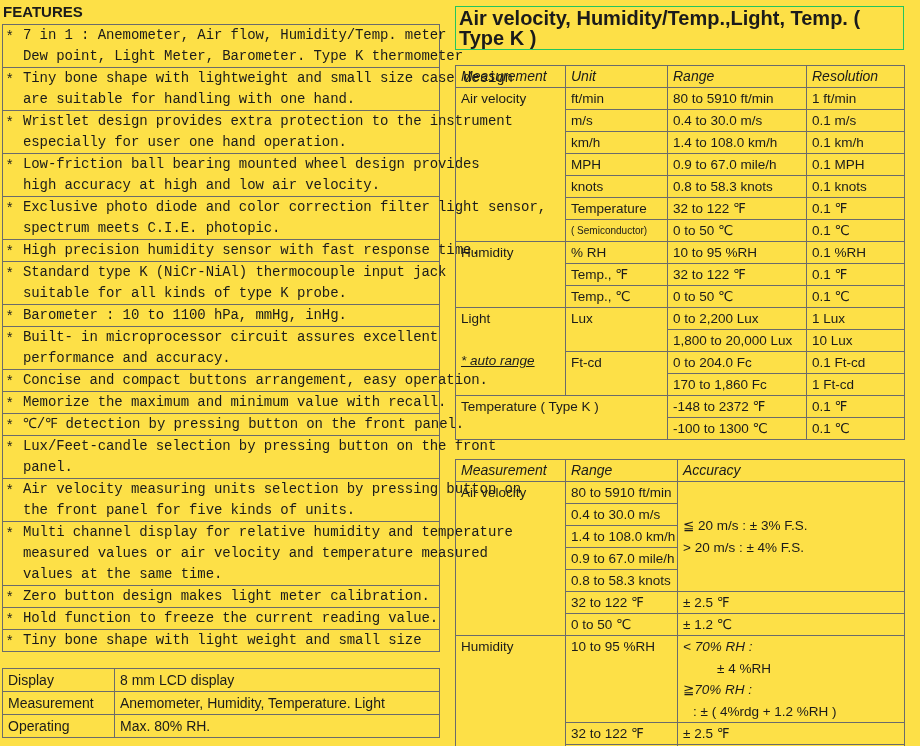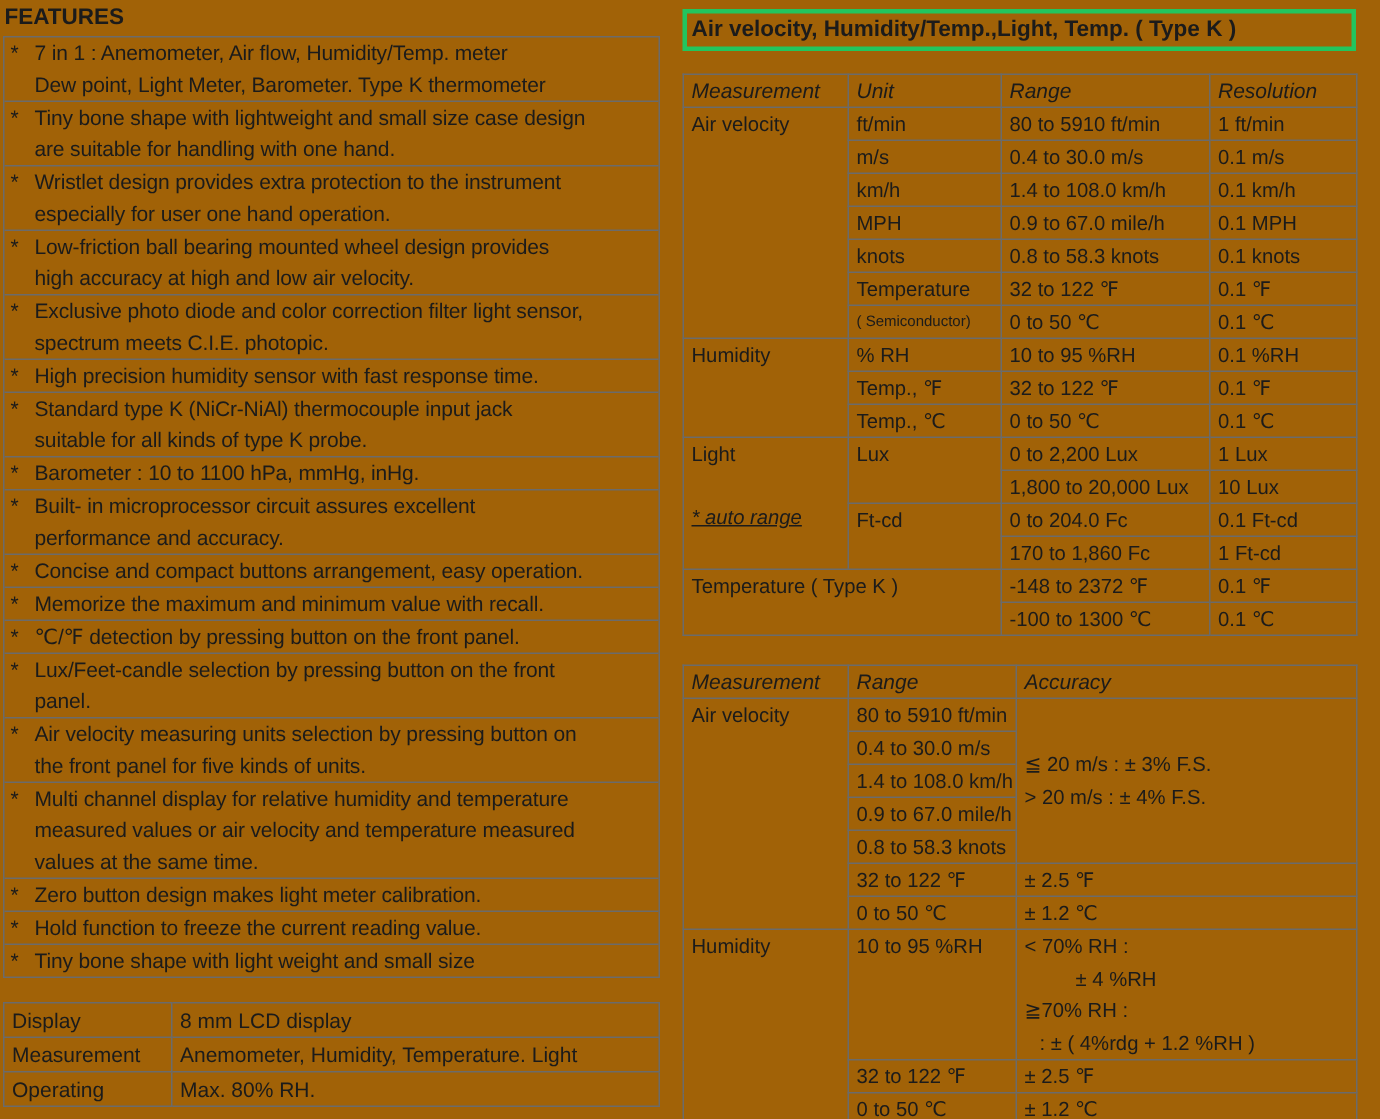--- a/index.html
+++ b/index.html
@@ -1,54 +1,54 @@
 <!DOCTYPE html>
 <html><head>
 <meta charset="utf-8">
 <style>
   html,body{margin:0;padding:0;background:#fff;}
   .page{
-    position:relative;width:920px;height:746px;overflow:hidden;background:#a16207;
+    position:relative;width:920px;height:746px;overflow:hidden;background:#fde047;
     font-family:"Liberation Sans","DejaVu Sans",sans-serif;color:#1b1b1b;
   }
   .col-left{position:absolute;left:2px;top:3px;width:438px;}
   .col-right{position:absolute;left:455px;top:3px;width:449px;}
   .sec-title{font-size:15px;font-weight:bold;margin:0 0 4px 1px;white-space:nowrap;}
 
   
   .feat-table{border:1px solid #6b6b6b;}
   .feat-row{display:flex;border-top:1px solid #6b6b6b;font-size:14px;line-height:21px;letter-spacing:-0.1px;}
   .feat-row:first-child{border-top:none;}
   .feat-bullet{flex:0 0 16px;padding-left:4px;}
-  .feat-text{flex:1;white-space:pre;}
+  .feat-text{flex:1;white-space:pre;font-family:Liberation Mono, monospace;}
 
   
   table{border-collapse:collapse;table-layout:fixed;}
   td,th{
     border:1px solid #6b6b6b;font-size:13.5px;line-height:21px;height:21px;
     padding:0 2px 0 5px;text-align:left;font-weight:normal;vertical-align:middle;
     white-space:nowrap;overflow:hidden;
   }
   th{font-style:italic;font-size:14px;}
   .top{vertical-align:top;}
   .small{font-size:10px;margin-top:47px;}
   .note{font-style:italic;margin-top:21px;text-decoration:underline;}
-  .ital{}
+  .ital{font-style:italic;}
   .ind1{padding-left:34px;}
   .ind2{padding-left:10px;}
   .pre{white-space:pre-line;}
 
   
   .gen-wrap{margin-top:16px;}
   .gen-table{width:438px;}
   .gen-table td{font-size:14px;height:22px;line-height:22px;}
   .gen-table .lbl{width:104px;}
 
   
-  .sub-box{border:3px solid #22c55e;font-weight:bold;font-size:15px;line-height:20px;padding:1px 3px;margin:3px 0 0 0;}
+  .sub-box{border:1px solid #22c55e;font-weight:bold;font-size:20px;line-height:20px;padding:1px 3px;margin:3px 0 0 0;}
   .t1{width:449px;margin-top:15px;}
   .t1 .c1{width:110px;}.t1 .c2{width:102px;}.t1 .c3{width:139px;}.t1 .c4{width:98px;}
   .t2{width:449px;margin-top:19px;}
   .t2 .c1{width:110px;}.t2 .c2{width:112px;}.t2 .c3{width:227px;}
   .acc{line-height:21.5px;}
 </style>
 </head>
 <body>
 
 <div class="page">

